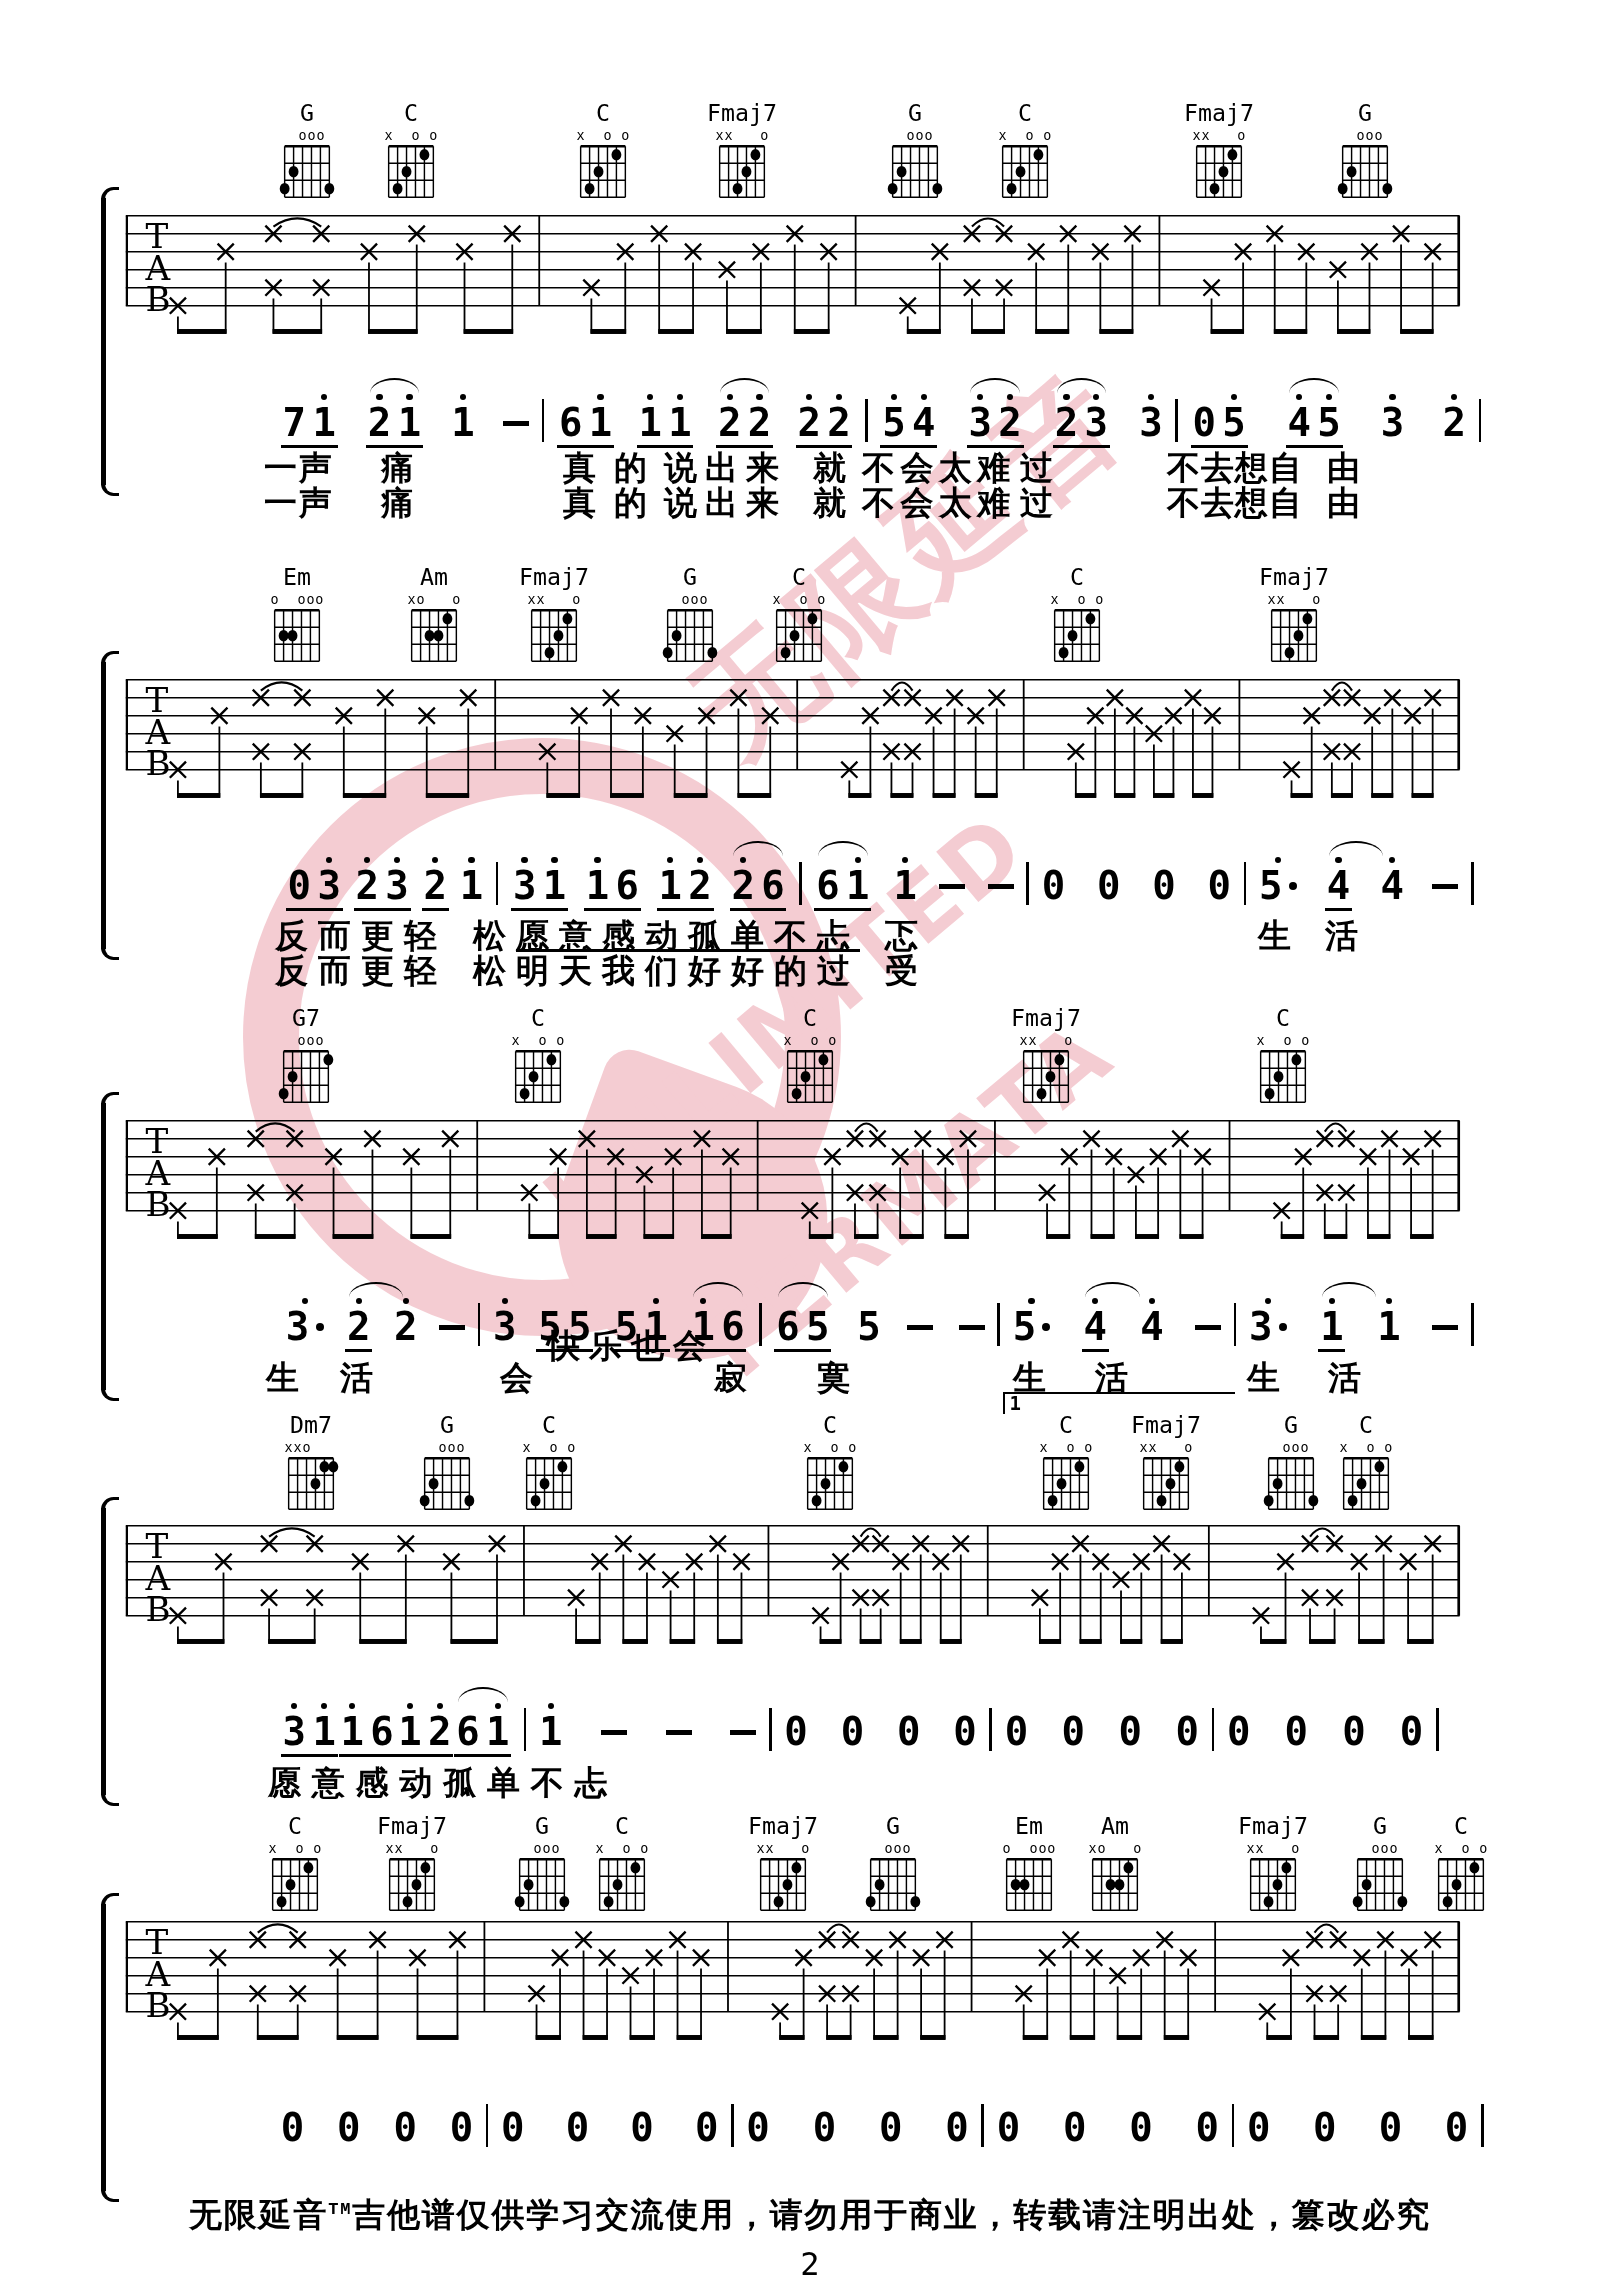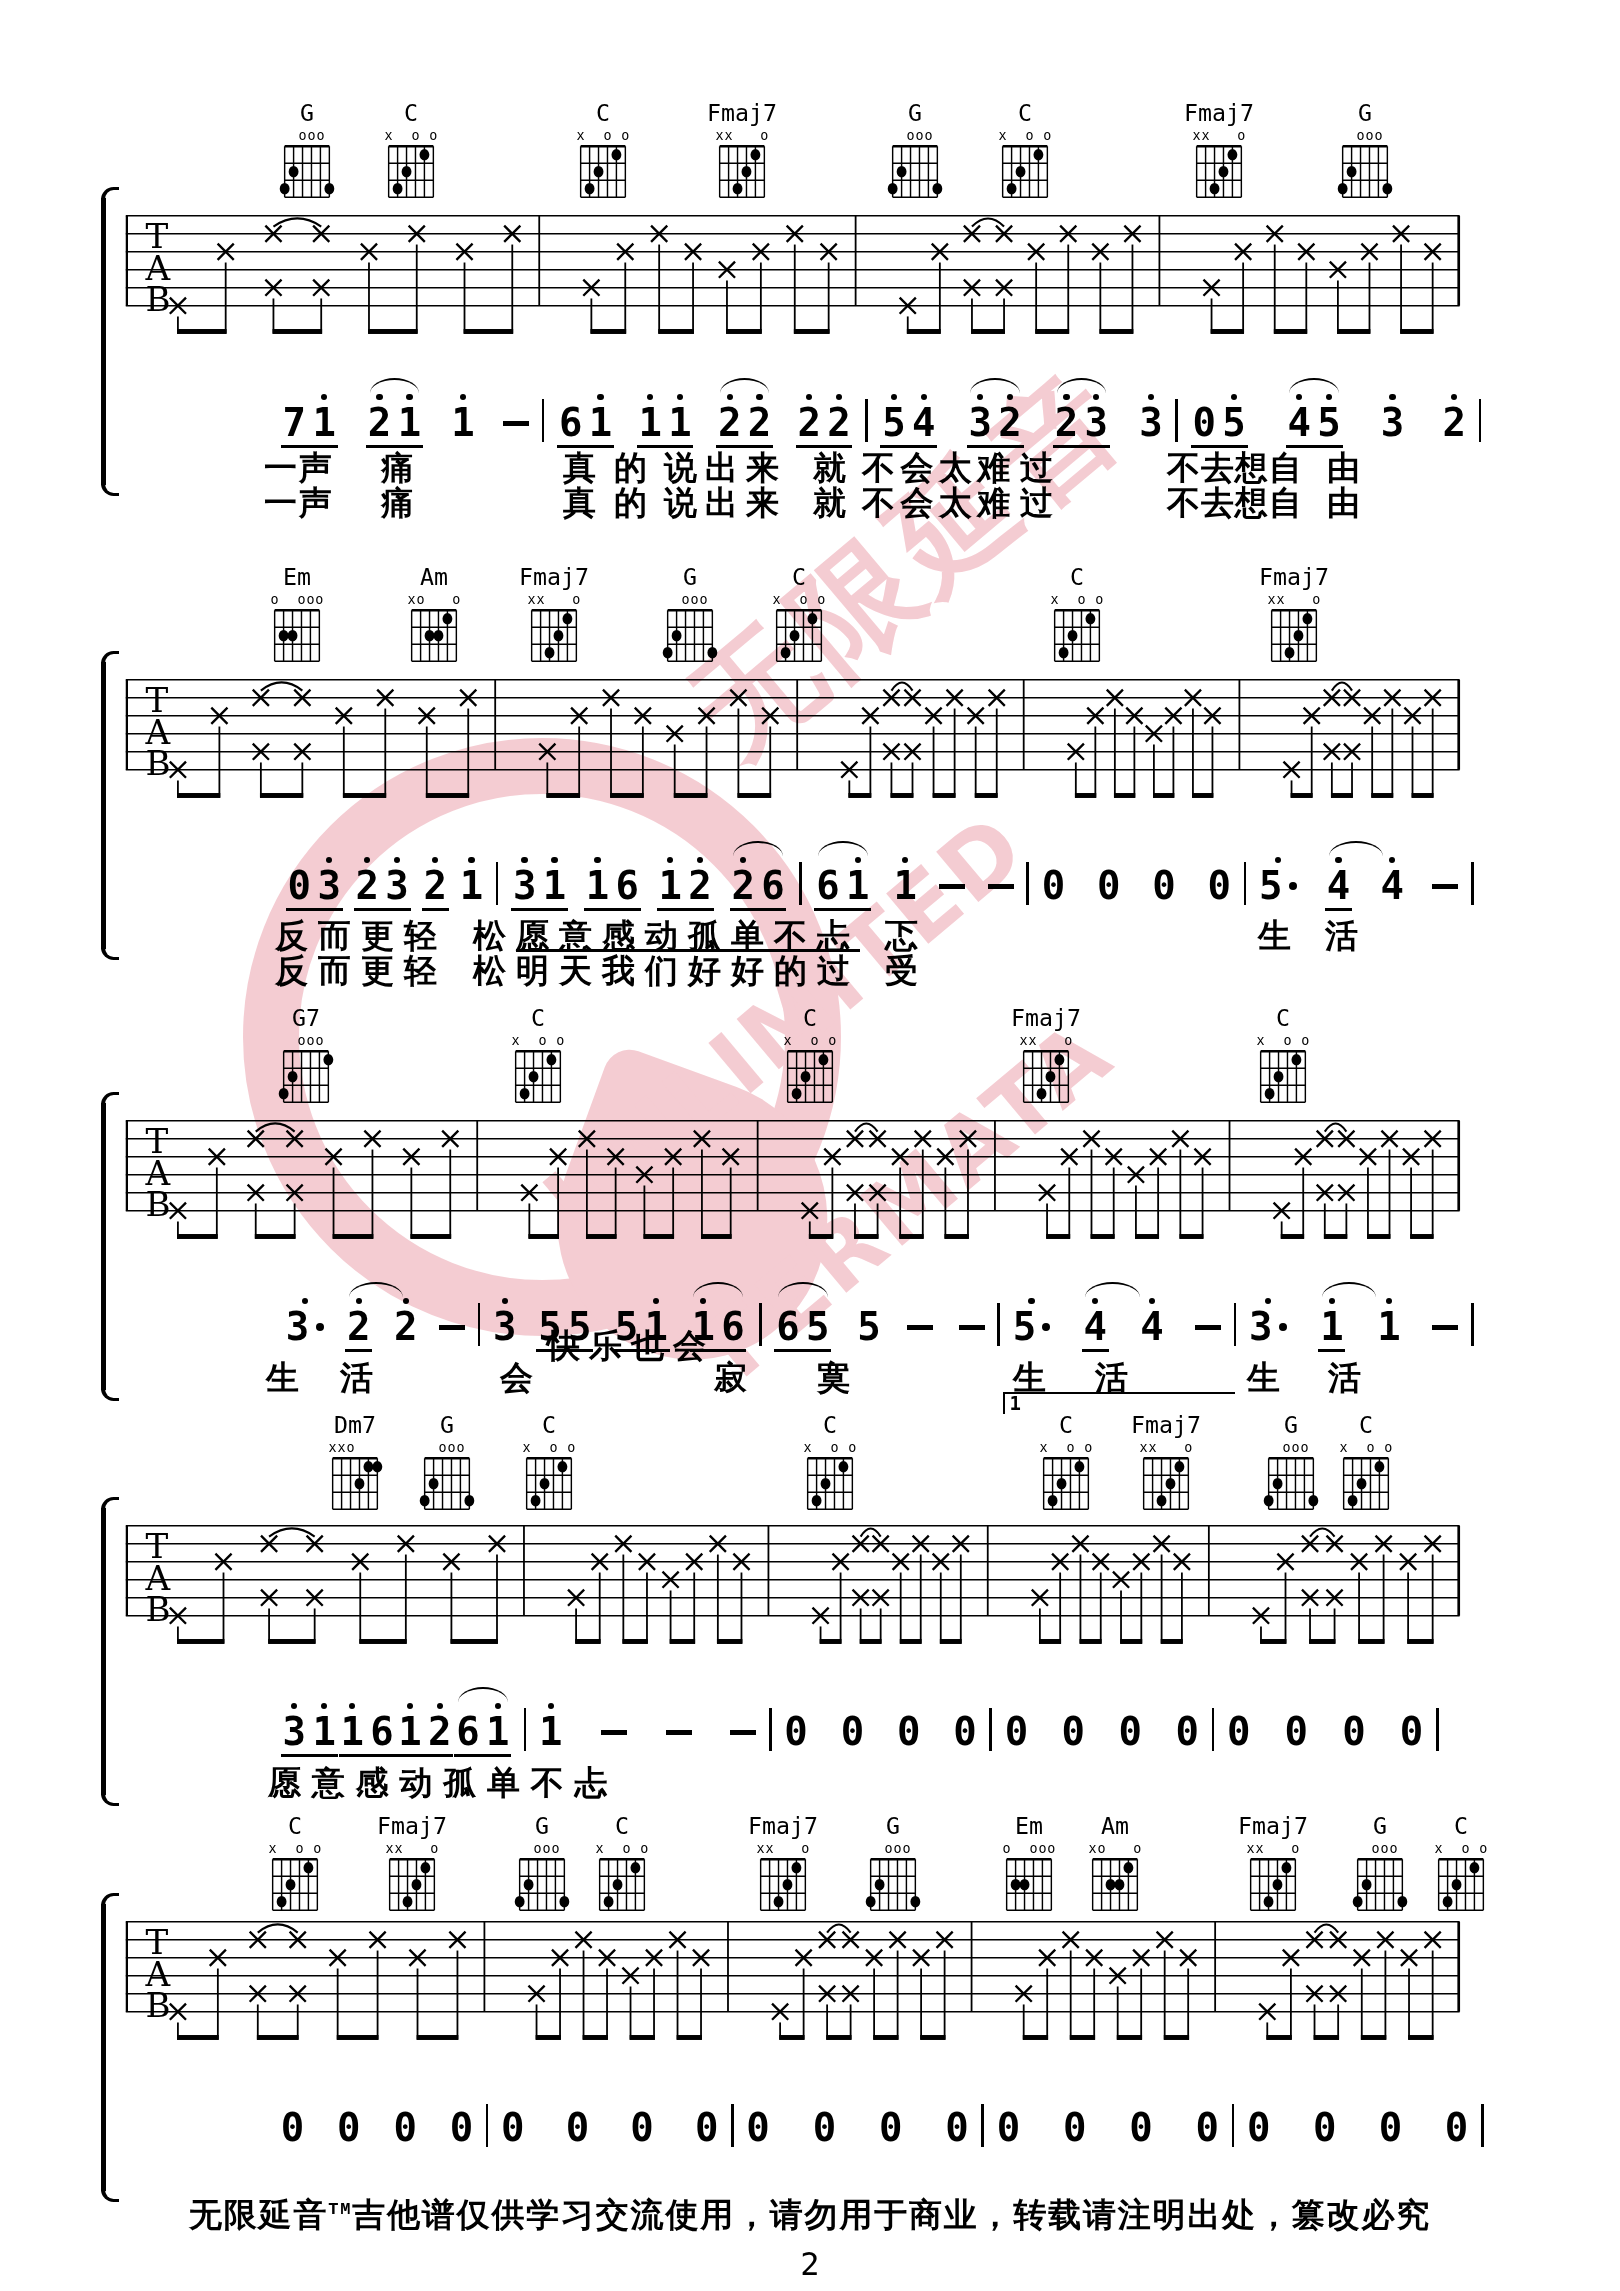--- a/index.html
+++ b/index.html
@@ -1532,21 +1532,21 @@
         <span class="lyr" style="left: 547px; top: 1324px; letter-spacing: 9px;">快乐也会</span>
         <span class="lyr" style="left: 714px; top: 1356px;">寂</span>
         <span class="lyr" style="left: 817px; top: 1356px;">寞</span>
         <span class="lyr" style="left: 1013px; top: 1356px;">生</span>
         <span class="lyr" style="left: 1095px; top: 1356px;">活</span>
         <span class="lyr" style="left: 1247px; top: 1356px;">生</span>
         <span class="lyr" style="left: 1328px; top: 1356px;">活</span>
       </div>
       <div>
         <div class="bracket" style="left: 101px; top: 1508px; height: 287px;"></div>
-        <div class="chord" style="left: 311px; top: 1415px; margin-left: 44px;"><svg width="59" height="99" style="overflow:visible" viewBox="0 0 66 110">
+        <div class="chord" style="left: 311px; top: 1415px;"><svg width="59" height="99" style="overflow:visible" viewBox="0 0 66 110">
             <text x="33" y="20" text-anchor="middle" font-size="26" font-family="&quot;DejaVu Sans Mono&quot;,monospace">Dm7</text>
             <text x="8" y="41" text-anchor="middle" font-size="15" font-family="&quot;DejaVu Sans Mono&quot;,monospace">x</text>
             <text x="18" y="41" text-anchor="middle" font-size="15" font-family="&quot;DejaVu Sans Mono&quot;,monospace">x</text>
             <text x="28" y="41" text-anchor="middle" font-size="15" font-family="&quot;DejaVu Sans Mono&quot;,monospace">o</text>
             <line x1="8" y1="48" x2="58" y2="48" stroke="#000" stroke-width="3"></line>
             <line x1="8" y1="67" x2="58" y2="67" stroke="#000" stroke-width="1.6"></line>
             <line x1="8" y1="86" x2="58" y2="86" stroke="#000" stroke-width="1.6"></line>
             <line x1="8" y1="105" x2="58" y2="105" stroke="#000" stroke-width="1.6"></line>
             <line x1="8" y1="48" x2="8" y2="105" stroke="#000" stroke-width="1.6"></line>
             <line x1="18" y1="48" x2="18" y2="105" stroke="#000" stroke-width="1.6"></line>

